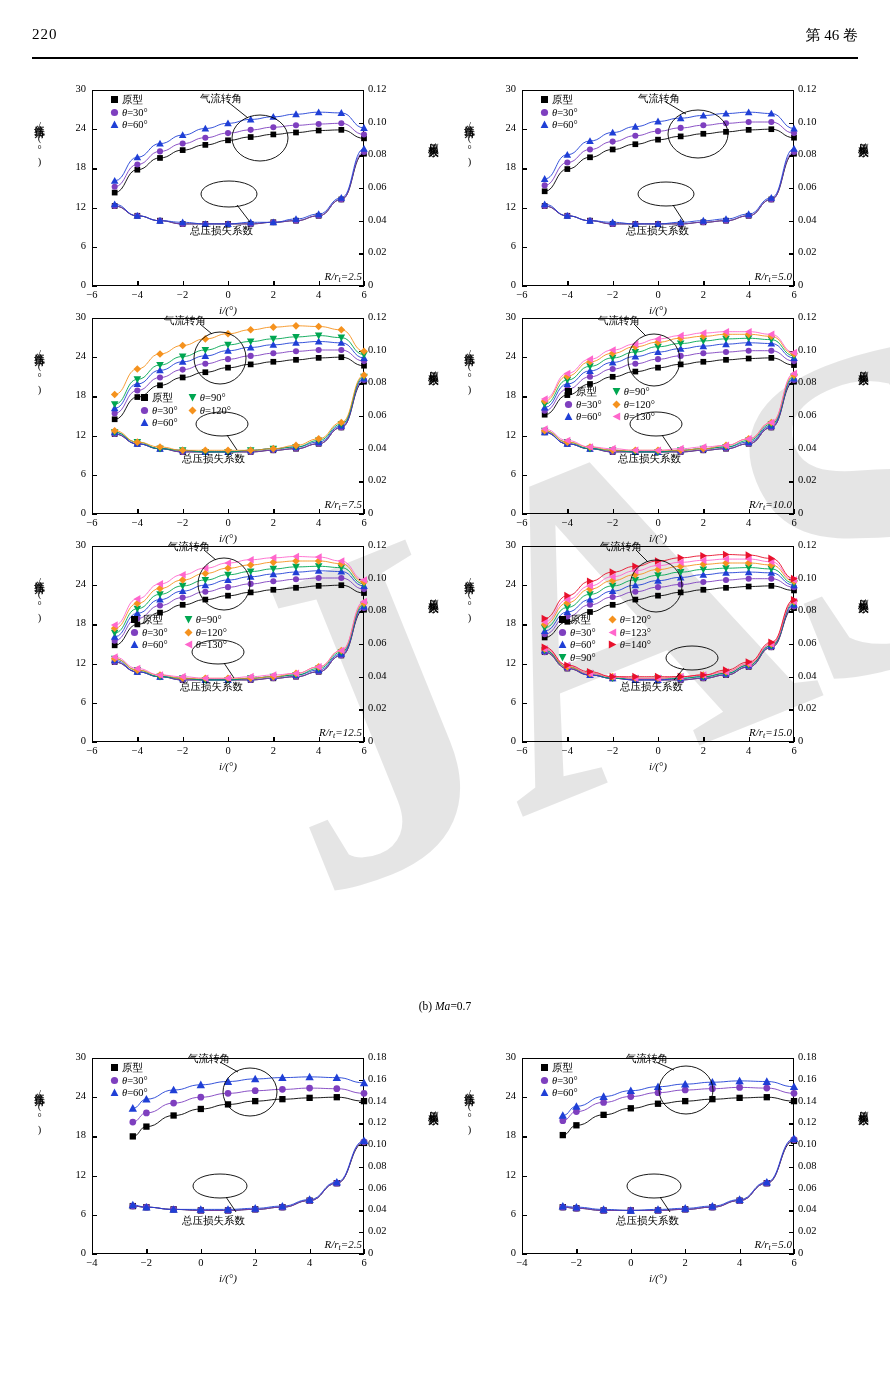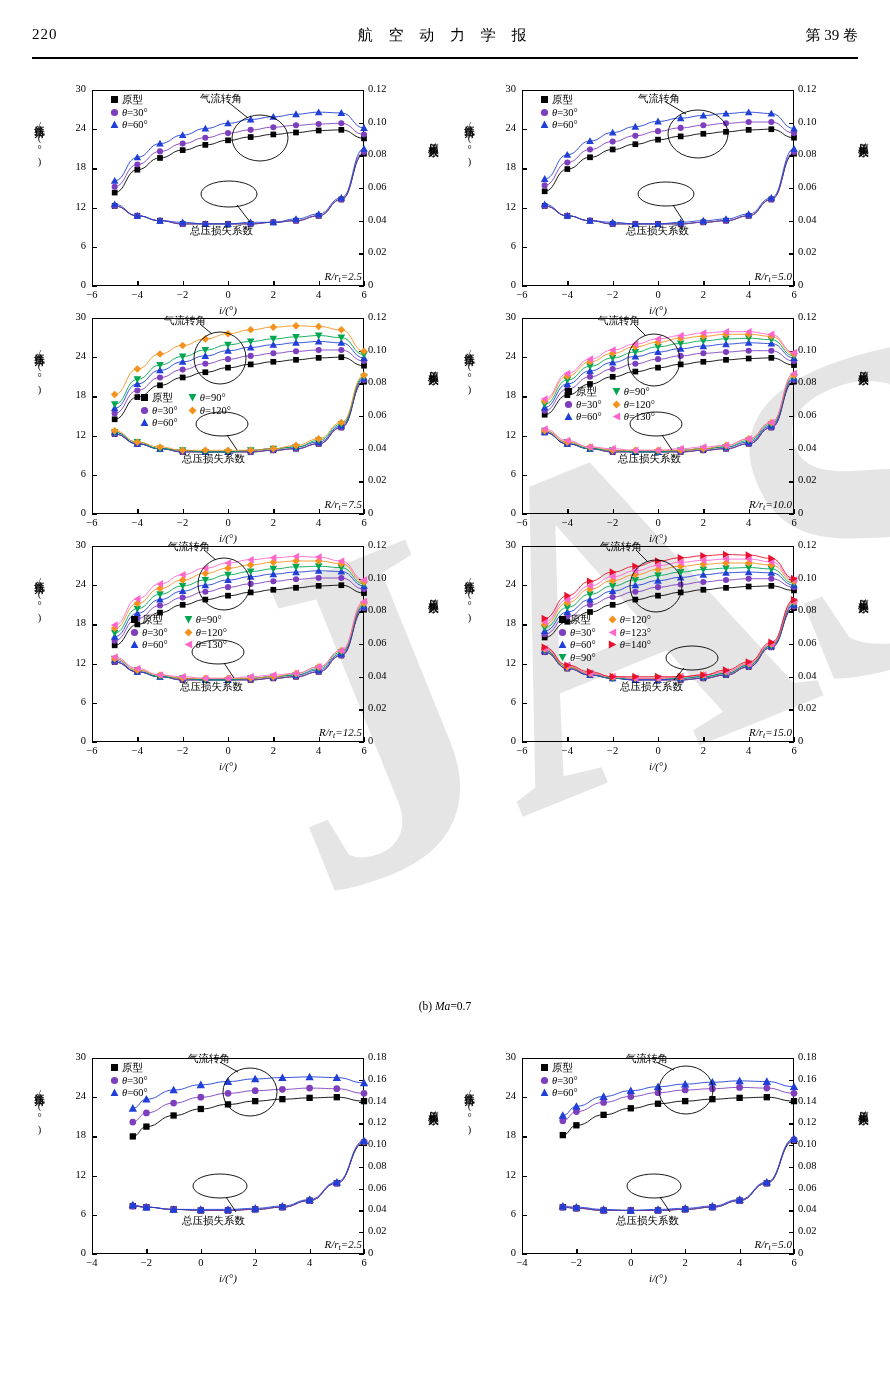--- a/index.html
+++ b/index.html
@@ -77,22 +77,21 @@
   .fig-caption{
     position:absolute;left:0;width:890px;text-align:center;font-size:11.5px;
   }
   .fig-caption i{font-style:italic;}
 </style>
 </head>
 <body>
 
 <div class="page-header">
   <div class="pg-num">220</div>
-  <div class="journal">航 空 动 力 学 报</div>
-  <div class="vol">第 39 卷</div>
+  <div class="vol">第 46 卷</div>
 </div>
 <div class="header-rule"></div>
 
 <div class="watermark">JAS</div>
 
 <div class="charts">
 
   <div class="chart-row">
     <div class="chart left" id="c0">
         <div class="plot"></div>

